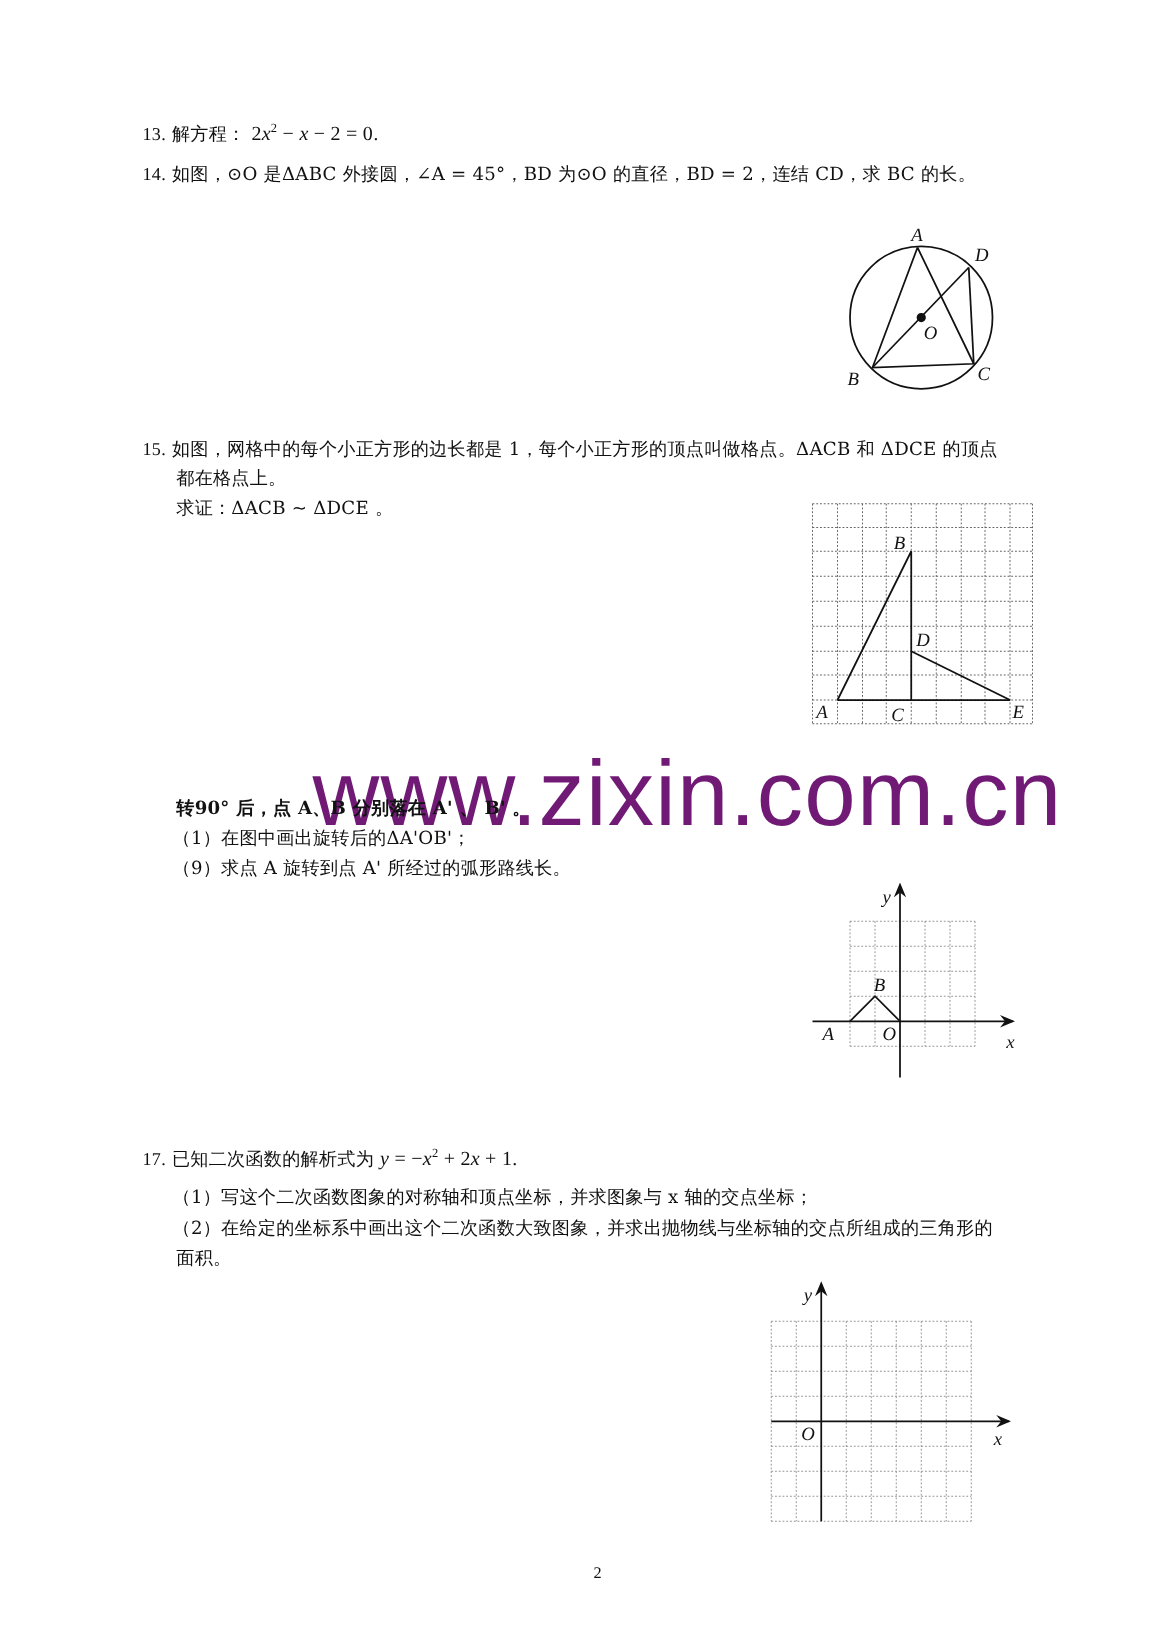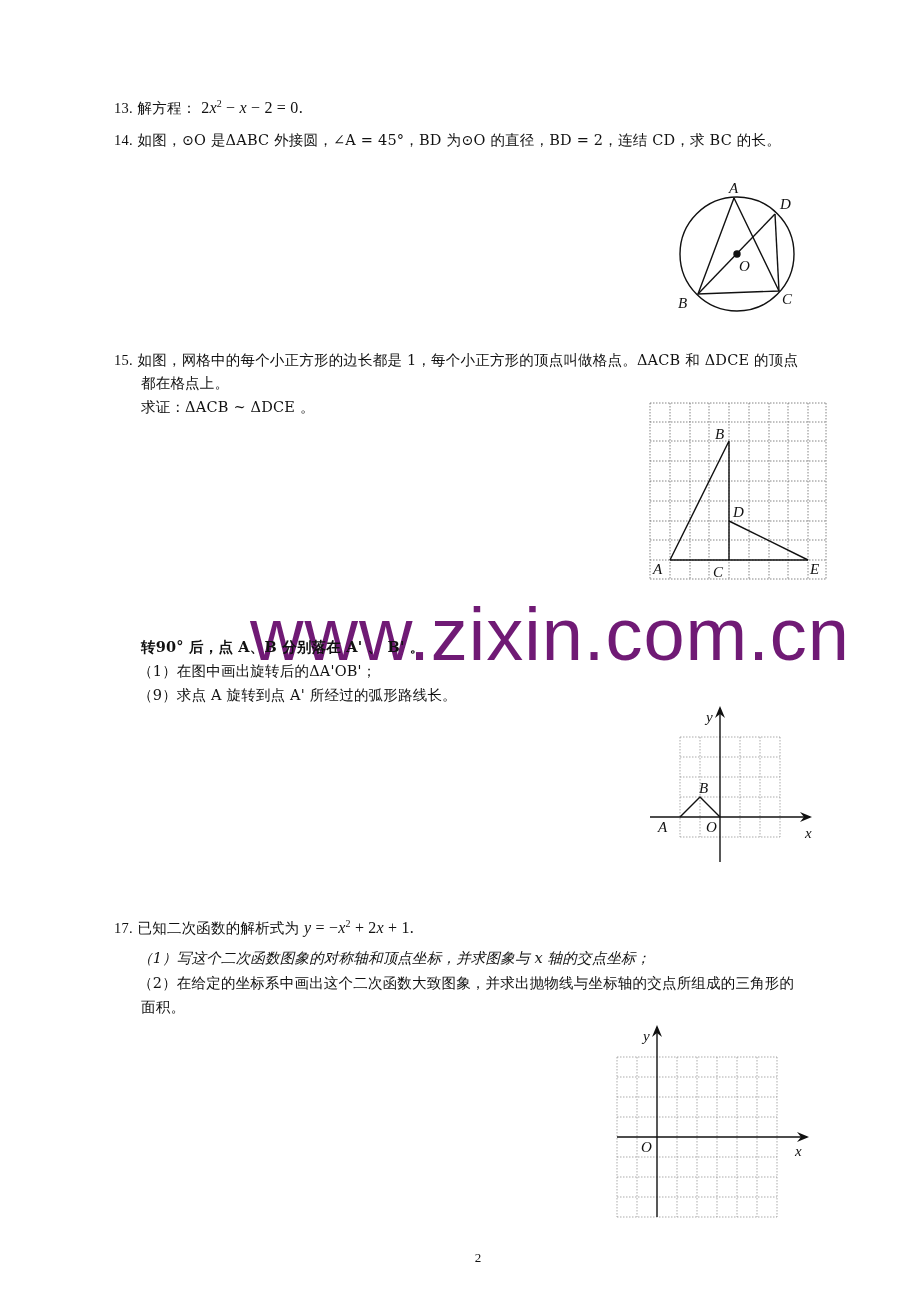--- a/index.html
+++ b/index.html
@@ -45,21 +45,21 @@
 
   <div class="line" style="left:123px; top:637px;font-weight:bold;">转90° 后，点 A、B 分别落在 A' 、 B' 。</div>
   <div class="line" style="left:120px; top:661px;">（1）在图中画出旋转后的ΔA'OB'；</div>
   <div class="line" style="left:120px; top:685px;">（9）求点 A 旋转到点 A' 所经过的弧形路线长。</div>
 
   <div class="line" style="left:96px; top:914px;">
     <span class="num">17.</span>
     <span>已知二次函数的解析式为 </span>
     <span class="m">y<span class="rm"> = −</span>x<sup>2</sup><span class="rm"> + 2</span>x<span class="rm"> + 1.</span></span>
   </div>
-  <div class="line" style="left:120px; top:948px;font-style:italic;">（1）写这个二次函数图象的对称轴和顶点坐标，并求图象与 x 轴的交点坐标；</div>
+  <div class="line" style="left:120px; top:948px;">（1）写这个二次函数图象的对称轴和顶点坐标，并求图象与 x 轴的交点坐标；</div>
   <div class="line" style="left:120px; top:973px;">（2）在给定的坐标系中画出这个二次函数大致图象，并求出抛物线与坐标轴的交点所组成的三角形的</div>
   <div class="line" style="left:123px; top:997px;">面积。</div>
 
   <svg width="920" height="1302" viewBox="0 0 920 1302">
     <defs>
       <marker id="arr" viewBox="0 0 12 10" refX="10" refY="5" markerWidth="12" markerHeight="10" orient="auto" markerUnits="userSpaceOnUse">
         <path d="M0,0 L12,5 L0,10 L4,5 z" fill="#111"></path>
       </marker>
     </defs>
 

